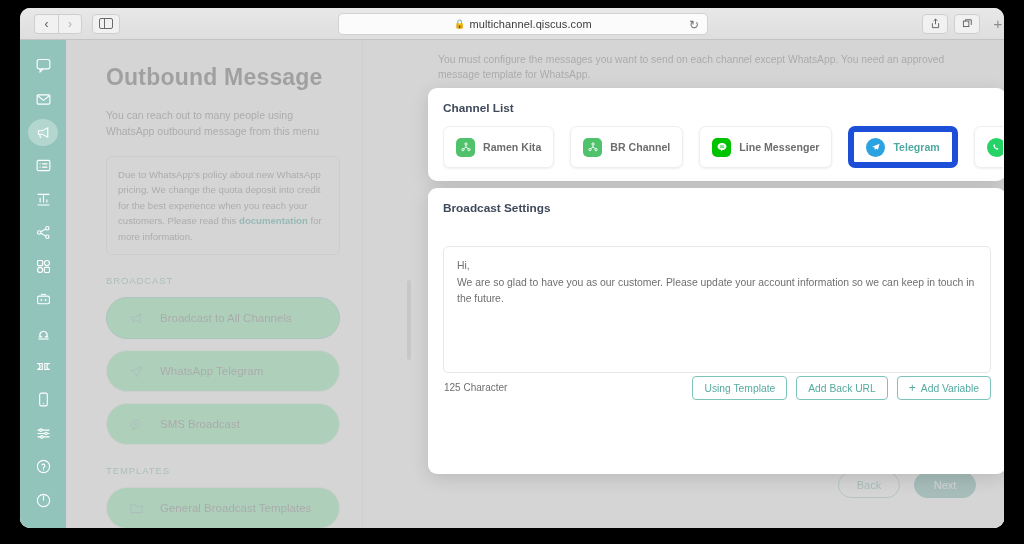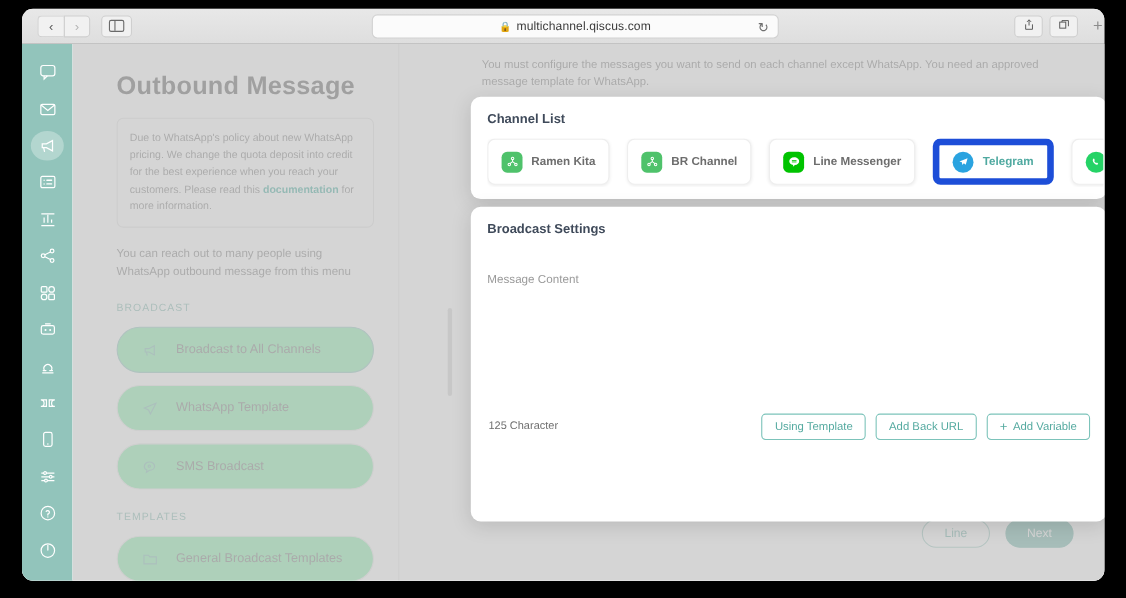--- a/index.html
+++ b/index.html
@@ -405,45 +405,45 @@
             <circle cx="10" cy="10" r="7.2"></circle>
             <path d="M10 4.5 L10 9.5" stroke-linecap="round"></path>
           </svg>
       </div>
     </div>
 
     <div id="page">
 
       <div id="leftpanel">
         <div id="panel-title">Outbound Message</div>
+        <div id="panel-sub">You can reach out to many people using WhatsApp outbound message from this menu</div>
+
         <div id="notice">
           <span>Due to WhatsApp's policy about new WhatsApp pricing. We change the quota deposit into credit for the best experience when you reach your customers. Please read this </span><a href="#">documentation</a><span> for more information.</span>
         </div>
-
-        <div id="panel-sub">You can reach out to many people using WhatsApp outbound message from this menu</div>
 
         <div class="sect-label">BROADCAST</div>
 
         <div class="menu-item selected">
           <span class="mi-ico">
             <svg viewBox="0 0 20 20" fill="none" stroke="currentColor" stroke-width="1.4">
                 <path d="M4 8 L4 12 L8.5 12 L15 15.5 L15 4.5 L8.5 8 Z"></path>
                 <path d="M5.5 12 L6.5 16.5"></path>
               </svg>
           </span>
           <span class="mi-lbl">Broadcast to All Channels</span>
         </div>
 
         <div class="menu-item">
           <span class="mi-ico">
             <svg viewBox="0 0 20 20" fill="none" stroke="currentColor" stroke-width="1.4">
                 <path d="M17 3.5 L3 9.2 L8 11.5 L10.3 16.5 Z"></path>
               </svg>
           </span>
-          <span class="mi-lbl">WhatsApp Template</span>
+          <span class="mi-lbl">WhatsApp Telegram</span>
         </div>
 
         <div class="menu-item">
           <span class="mi-ico">
             <svg viewBox="0 0 20 20" fill="none" stroke="currentColor" stroke-width="1.4">
                 <path d="M3 9 A6.2 5 0 1 1 9.2 14 L5.5 16.5 L6 13.8 A6 5 0 0 1 3 9 Z"></path>
                 <circle cx="9" cy="9" r="1.4"></circle>
               </svg>
           </span>
           <span class="mi-lbl">SMS Broadcast</span>
@@ -462,21 +462,21 @@
       </div>
 
       <div id="vdiv"></div>
       <div id="scrollbar"></div>
 
       <div id="rightcol">
         <div id="instruction">You must configure the messages you want to send on each channel except WhatsApp. You need an approved message template for WhatsApp.</div>
       </div>
 
       <div id="nav-buttons">
-        <div class="pill" id="btn-back-step">Line</div>
+        <div class="pill" id="btn-back-step">Back</div>
         <div class="pill" id="btn-next-step">Next</div>
       </div>
     </div>
 
     <div id="dim"></div>
 
     <div id="cards">
 
       <div class="card" id="card-channel">
         <div class="card-title">Channel List</div>
@@ -543,20 +543,24 @@
             </span>
             <span class="ch-lbl">WhatsApp Mes</span>
           </div>
         </div>
       </div>
 
       <div class="card" id="card-settings">
         <div class="card-title">Broadcast Settings</div>
         <div id="msg-label">Message Content</div>
 
+        <div id="textarea">
+          <div>Hi,</div>
+          <div>We are so glad to have you as our customer. Please update your account information so we can keep in touch in the future.</div>
+        </div>
 
         <div id="char-count">125 Character</div>
 
         <div id="ta-actions">
           <div class="obtn">
             <span>Using Template</span>
           </div>
           <div class="obtn">
             <span>Add Back URL</span>
           </div>

